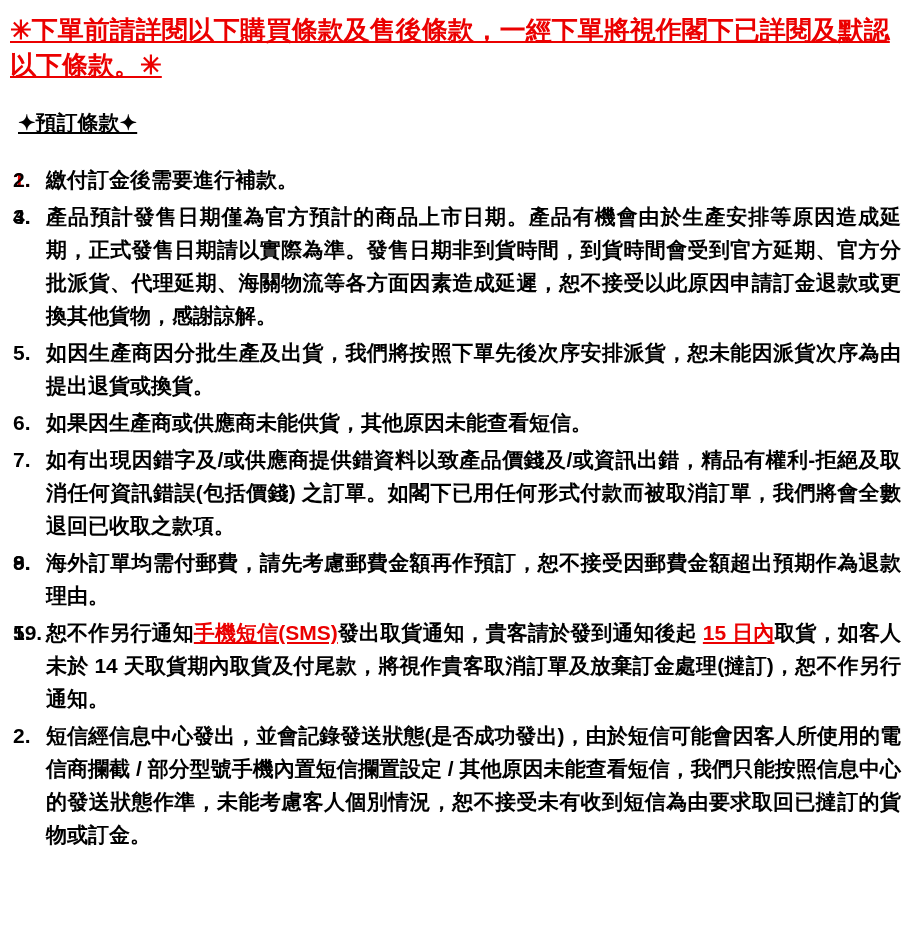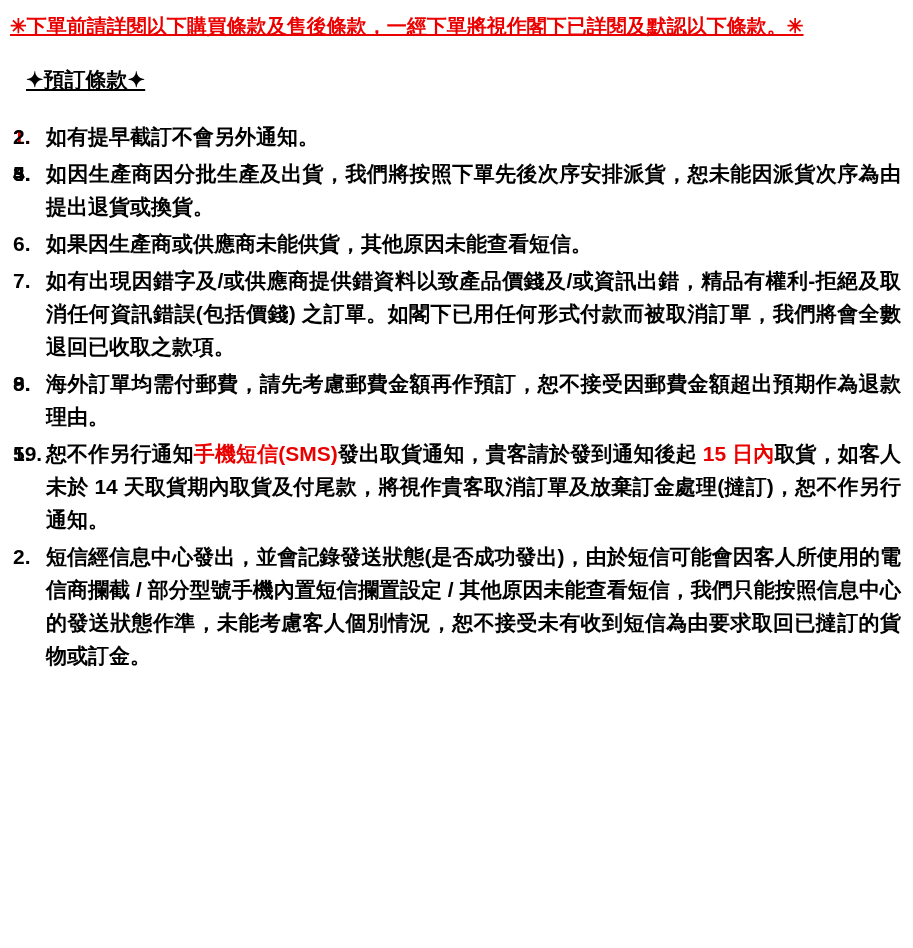--- a/index.html
+++ b/index.html
@@ -11,56 +11,56 @@
   body{
     width:913px;height:948px;overflow:hidden;
     font-family:"Liberation Sans", sans-serif;
     font-weight:bold;
     color:var(--ink);
   }
   .doc{padding:13px 12px 8px 10px;}
   .notice{
     color:var(--red);
     text-decoration:underline;
-    font-size:20px;
+    font-size:26px;
     line-height:1.35;
     margin:0 0 26px 0;
     text-align:left;
   }
   .heading{
     font-size:21px;
     text-decoration:underline;
-    margin:0 0 26px 16px;
+    margin:0 0 26px 8px;
   }
   ol.terms{list-style:none;margin:0;padding:0;}
   li.term{
     position:relative;
     padding-left:36px;
     font-size:21px;
     line-height:33px;
     margin-bottom:4px;
     text-align:justify;
   }
   li.term .num{position:absolute;left:3px;top:0;}
   li.term-red{color:var(--red);}
-  .seg-red{color:var(--red);}
+  .seg-red{color:var(--red);text-decoration:underline;}
 </style>
 </head>
 <body>
 
 <div class="doc">
   <div class="notice">✳下單前請詳閱以下購買條款及售後條款，一經下單將視作閣下已詳閱及默認以下條款。✳</div>
 
   <div class="heading">✦預訂條款✦</div>
 
   <ol class="terms" id="terms-list">
       <li class="term term-red"><span class="num">1.</span></li>
-      <li class="term"><span class="num">2.</span><span>如有提早截訂不會另外通知。</span></li>
+      <li class="term"><span class="num">2.</span><span>繳付訂金後需要進行補款。</span></li>
       <li class="term"><span class="num">3.</span></li>
-      <li class="term"><span class="num">4.</span></li>
+      <li class="term"><span class="num">4.</span><span>產品預計發售日期僅為官方預計的商品上市日期。產品有機會由於生產安排等原因造成延期，正式發售日期請以實際為準。發售日期非到貨時間，到貨時間會受到官方延期、官方分批派貨、代理延期、海關物流等各方面因素造成延遲，恕不接受以此原因申請訂金退款或更換其他貨物，感謝諒解。</span></li>
       <li class="term"><span class="num">5.</span><span>如因生產商因分批生產及出貨，我們將按照下單先後次序安排派貨，恕未能因派貨次序為由提出退貨或換貨。</span></li>
       <li class="term"><span class="num">6.</span><span>如果因生產商或供應商未能供貨，其他原因未能查看短信。</span></li>
       <li class="term"><span class="num">7.</span><span>如有出現因錯字及/或供應商提供錯資料以致產品價錢及/或資訊出錯，精品有權利-拒絕及取消任何資訊錯誤(包括價錢) 之訂單。如閣下已用任何形式付款而被取消訂單，我們將會全數退回已收取之款項。</span></li>
       <li class="term"><span class="num">8.</span></li>
       <li class="term"><span class="num">9.</span><span>海外訂單均需付郵費，請先考慮郵費金額再作預訂，恕不接受因郵費金額超出預期作為退款理由。</span></li>
       <li class="term"><span class="num">19.</span></li>
       <li class="term"><span class="num">5.</span><span>恕不作另行通知</span><span class="seg-red">手機短信(SMS)</span><span>發出取貨通知，貴客請於發到通知後起 </span><span class="seg-red">15 日內</span><span>取貨，如客人未於 14 天取貨期內取貨及付尾款，將視作貴客取消訂單及放棄訂金處理(撻訂)，恕不作另行通知。</span></li>
       <li class="term"><span class="num">2.</span><span>短信經信息中心發出，並會記錄發送狀態(是否成功發出)，由於短信可能會因客人所使用的電信商攔截 / 部分型號手機內置短信攔置設定 / 其他原因未能查看短信，我們只能按照信息中心的發送狀態作準，未能考慮客人個別情況，恕不接受未有收到短信為由要求取回已撻訂的貨物或訂金。</span></li>
     </ol>
 </div>

